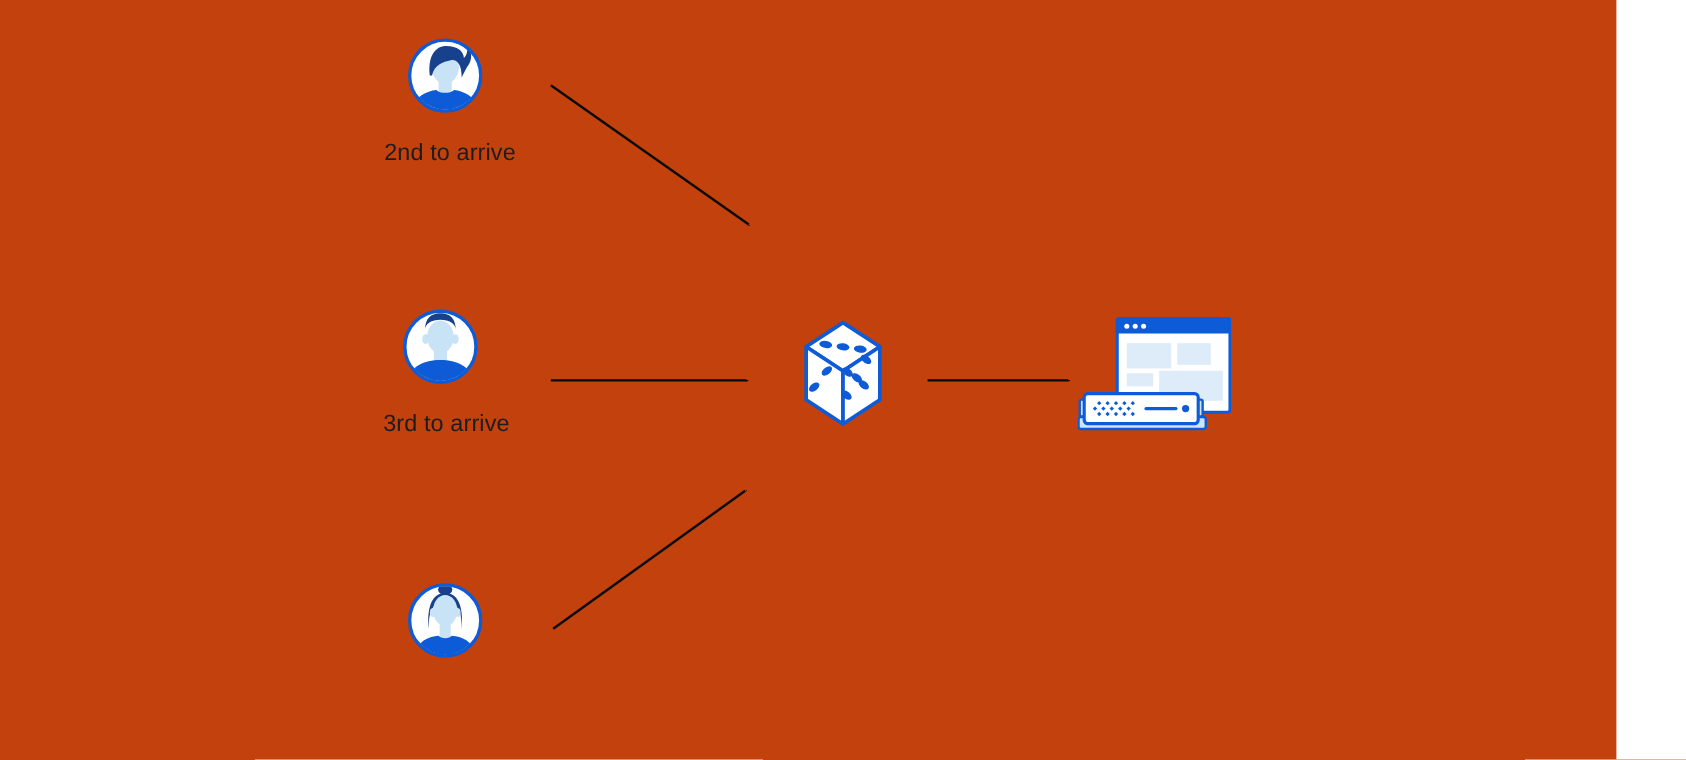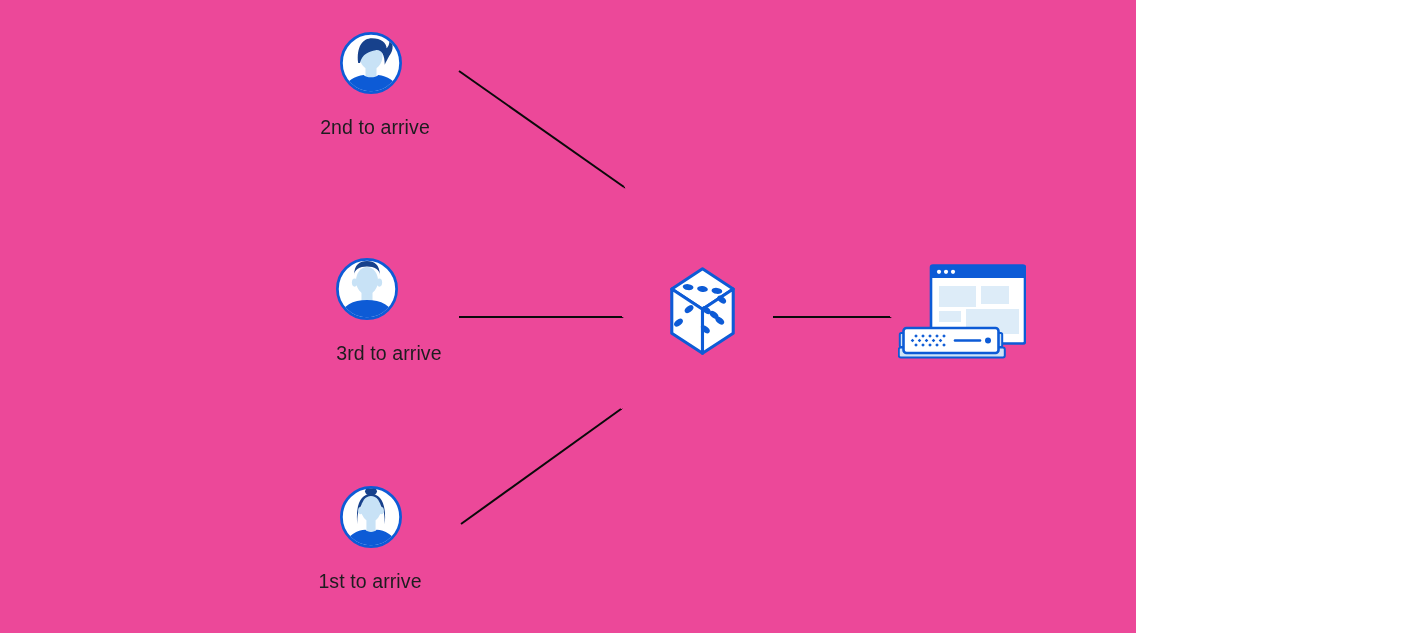--- a/index.html
+++ b/index.html
@@ -2,21 +2,21 @@
 <html><head>
 <meta charset="utf-8">
 <style>
   html, body { margin: 0; padding: 0; }
   body {
     width: 1405px; height: 633px;
     background: #ffffff;
     font-family: "Liberation Sans", sans-serif;
     overflow: hidden;
   }
-  .canvas { position: relative; width: 1136px; height: 633px; background: #ec4899; }
+  .canvas { position: relative; width: 1347px; height: 633px; background: #c2410c; }
   .abs { position: absolute; }
   .node-label {
     position: absolute;
     width: 200px;
     text-align: center;
     font-size: 19.5px;
     line-height: 24px;
     color: #1d1d1f;
     letter-spacing: 0.1px;
     white-space: nowrap;
@@ -70,21 +70,21 @@
       <g clip-path="url(#clipB)">
         <path d="M30,36 h12 v14 h-12 z" fill="#c8e2f6"></path>
         <ellipse cx="22.5" cy="29" rx="3" ry="4.5" fill="#c8e2f6"></ellipse>
         <ellipse cx="49.5" cy="29" rx="3" ry="4.5" fill="#c8e2f6"></ellipse>
         <ellipse cx="36" cy="27" rx="12" ry="15" fill="#c8e2f6"></ellipse>
         <path d="M22,21 C22,9.5 28,5.5 36,5.5 C44,5.5 50,9.5 50,21 C50,15 44,11.5 36,11.5 C28,11.5 22,15 22,21 Z" fill="#17418c"></path>
         <path d="M4,72 C7,55 19,48 36,48 C53,48 65,55 68,72 Z" fill="#0d5bd6"></path>
       </g>
     </svg>
   </div>
-  <div class="node-label" style="left:289px; top:341px;">3rd to arrive</div>
+  <div class="node-label" style="left:272px; top:341px;">3rd to arrive</div>
 
   <div class="abs" style="left:338px; top:484px;">
     <svg width="66" height="66" viewBox="0 0 72 72">
       <defs>
           <clipPath id="clipC">
             <circle cx="36" cy="36" r="31"></circle>
           </clipPath>
         </defs>
       <circle cx="36" cy="36" r="32.3" fill="#ffffff" stroke="#0d5bd6" stroke-width="3"></circle>
       <g clip-path="url(#clipC)">
@@ -92,21 +92,20 @@
         <ellipse cx="36" cy="8" rx="6.5" ry="4.8" fill="#17418c"></ellipse>
         <path d="M21,44 C19,22 25,11 36,11 C47,11 53,22 51,44 C51,30 49,25 44,21 C40,17.8 32,17.8 28,21 C23,25 21,30 21,44 Z" fill="#17418c"></path>
         <ellipse cx="24.5" cy="29" rx="2.5" ry="4" fill="#c8e2f6"></ellipse>
         <ellipse cx="47.5" cy="29" rx="2.5" ry="4" fill="#c8e2f6"></ellipse>
         <path d="M31,38 h10 v15 h-10 z" fill="#c8e2f6"></path>
         <ellipse cx="36" cy="27" rx="11" ry="14" fill="#c8e2f6"></ellipse>
         <path d="M6,72 C9,56 20,50.5 30,50 C32,53 40,53 42,50 C52,50.5 63,56 66,72 Z" fill="#0d5bd6"></path>
       </g>
     </svg>
   </div>
-  <div class="node-label" style="left:270px; top:569px;">1st to arrive</div>
 
   <div class="abs" style="left:666px; top:265px;">
     <svg width="73" height="96" viewBox="0 0 76 100">
       <g stroke="#0d5bd6" stroke-width="3.2" stroke-linejoin="round" fill="#ffffff">
         <polygon points="38,4 70,25 38,46 6,25"></polygon>
         <polygon points="6,25 38,46 38,92 6,71"></polygon>
         <polygon points="70,25 38,46 38,92 70,71"></polygon>
       </g>
       <g fill="#0d5bd6">
         <ellipse cx="23" cy="23" rx="5.6" ry="3.1" transform="rotate(8 23 23)"></ellipse>

